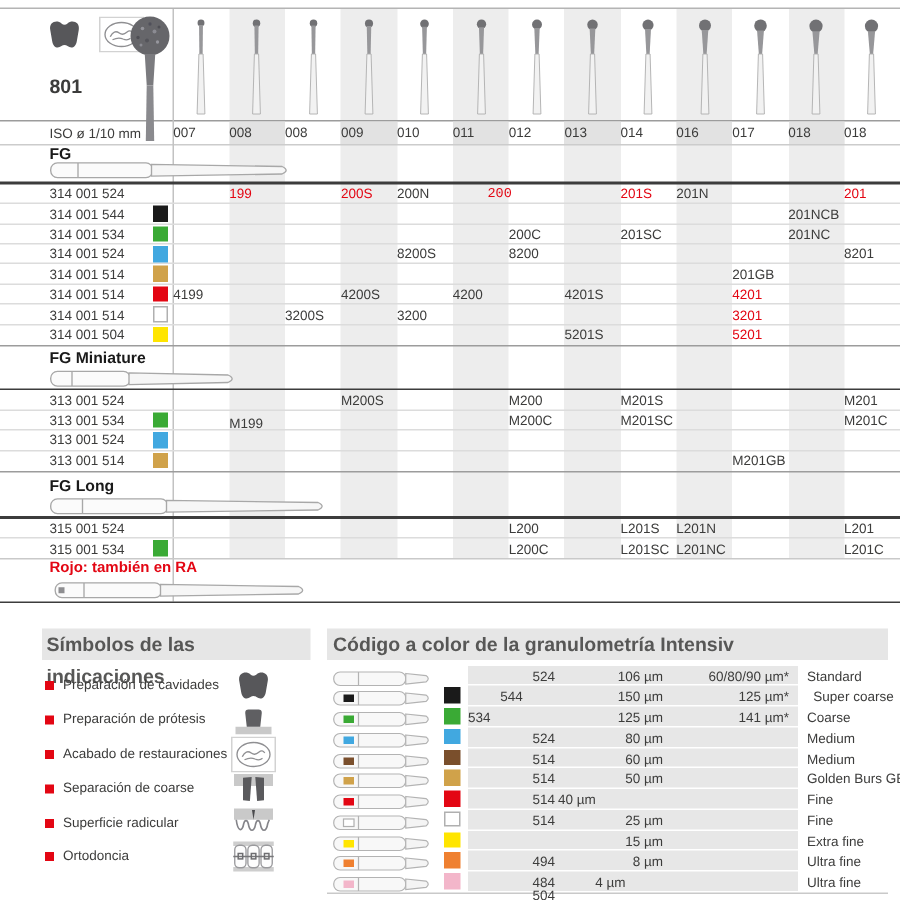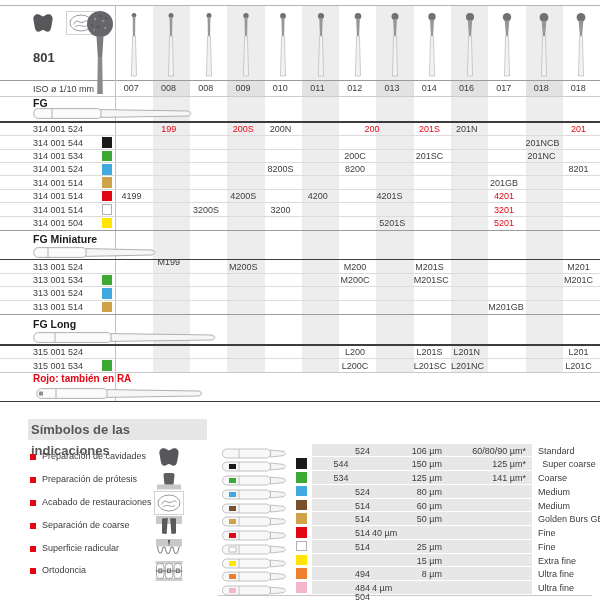--- a/index.html
+++ b/index.html
@@ -7,21 +7,21 @@
        font-family:"Liberation Sans",sans-serif;color:#3c3c3b;}
   #code-801{position:absolute;left:33px;top:50px;font-size:13px;font-weight:bold;color:#3c3c3b;}
   #iso-label{position:absolute;left:33px;top:82px;font-size:9px;color:#3c3c3b;line-height:14px;}
   #note-ra{position:absolute;left:33px;top:373px;font-size:10px;font-weight:bold;color:#e30613;}
   #sym-title{position:absolute;left:28px;top:419px;width:179px;height:21px;background:#e6e6e6;
              color:#575756;font-size:13px;font-weight:bold;line-height:21px;padding-left:3px;box-sizing:border-box;}
   #gran-title{position:absolute;left:218px;top:419px;width:374px;height:21px;background:#e6e6e6;
              color:#575756;font-size:13px;font-weight:bold;line-height:21px;padding-left:4px;box-sizing:border-box;}
   .hicon{position:absolute;}
   .hline{position:absolute;left:0;width:600px;}
-  .cellv{position:absolute;font-size:9px;text-align:center;white-space:nowrap;}
+  .cellv{position:absolute;font-size:9px;text-align:left;white-space:nowrap;}
   .rowcode{position:absolute;left:33px;font-size:9px;white-space:nowrap;color:#3c3c3b;}
   .seclabel{position:absolute;left:33px;font-size:10.5px;font-weight:bold;color:#1a1a1a;white-space:nowrap;}
   .chip{position:absolute;width:10.5px;height:10.5px;box-sizing:border-box;}
   .symitem-label{position:absolute;left:42px;font-size:9px;color:#3c3c3b;white-space:nowrap;}
   .symbullet{position:absolute;left:30px;width:6px;height:6px;background:#e30613;}
   .grantxt{position:absolute;font-size:9px;color:#3c3c3b;white-space:nowrap;}
 </style>
 </head>
 <body>
 
@@ -32,20 +32,21 @@
   <div class="hicon" id="hic2" style="left:66px;top:11px;"><svg width="30" height="24" viewBox="0 0 30 24">
         <rect x="0.5" y="0.5" width="29" height="23" fill="#ffffff" stroke="#d2d2d2"></rect>
         <ellipse cx="15" cy="12" rx="11" ry="8" fill="#ffffff" stroke="#8f8f92" stroke-width="0.9"></ellipse>
         <path d="M7.5,13.5 Q10,8.5 13.5,11 Q16,12.8 18.5,10.5 Q21,8.5 22.5,11" fill="none" stroke="#8f8f92" stroke-width="0.9"></path>
         <path d="M9,15.5 Q13,13.5 16,15 Q19,16.3 21,14.5" fill="none" stroke="#8f8f92" stroke-width="0.8"></path>
       </svg></div>
   <div id="code-801">801</div>
   <div id="iso-label">ISO ø 1/10 mm</div>
   <div id="note-ra">Rojo: también en RA</div>
   <div id="sym-title">Símbolos de las indicaciones</div>
+  <div id="gran-title">Código a color de la granulometría Intensiv</div>
   <div id="gen">
       <div style="position: absolute; left: 152.8px; top: 6px; width: 37.3px; height: 366px; background: rgb(237, 237, 237); z-index: 0;"></div>
       <div style="position: absolute; left: 227.3px; top: 6px; width: 37.3px; height: 366px; background: rgb(237, 237, 237); z-index: 0;"></div>
       <div style="position: absolute; left: 301.9px; top: 6px; width: 37.3px; height: 366px; background: rgb(237, 237, 237); z-index: 0;"></div>
       <div style="position: absolute; left: 376.4px; top: 6px; width: 37.3px; height: 366px; background: rgb(237, 237, 237); z-index: 0;"></div>
       <div style="position: absolute; left: 450.9px; top: 6px; width: 37.3px; height: 366px; background: rgb(237, 237, 237); z-index: 0;"></div>
       <div style="position: absolute; left: 525.5px; top: 6px; width: 37.3px; height: 366px; background: rgb(237, 237, 237); z-index: 0;"></div>
       <div class="hline" style="position: absolute; left: 0px; top: 5px; width: 600px; height: 1px; background: rgb(180, 180, 180); z-index: 1;"></div>
       <div class="hline" style="position: absolute; left: 0px; top: 80px; width: 600px; height: 1px; background: rgb(156, 156, 156); z-index: 1;"></div>
       <div class="hline" style="position: absolute; left: 0px; top: 95.6px; width: 600px; height: 1px; background: rgb(204, 204, 204); z-index: 1;"></div>
@@ -151,21 +152,21 @@
       <div style="position: absolute; left: 33px; top: 106px; width: 162px; height: 15px; z-index: 2;"><svg width="162" height="15" viewBox="0 0 162 15">
     <rect x="0.8" y="2.6" width="68" height="9.8" rx="4.5" fill="#fbfbfb" stroke="#a8a8a8" stroke-width="0.9"></rect>
     <line x1="19" y1="2.6" x2="19" y2="12.4" stroke="#a8a8a8" stroke-width="0.9"></line>
     <path d="M68,3.6 L155,5 Q160.5,7.5 155,10 L68,11.4 Z" fill="#f6f6f6" stroke="#a8a8a8" stroke-width="0.9"></path>
     </svg></div>
       <div class="hline" style="position: absolute; left: 0px; top: 121.3px; width: 600px; height: 1.6px; background: rgb(60, 60, 60); z-index: 1;"></div>
       <div class="rowcode" style="position: absolute; top: 124.1px; z-index: 2;">314 001 524</div>
       <div class="cellv" style="position: absolute; left: 152.8px; top: 124.1px; width: 31.8px; z-index: 2; color: rgb(227, 6, 19);">199</div>
       <div class="cellv" style="position: absolute; left: 227.3px; top: 124.1px; width: 31.8px; z-index: 2; color: rgb(227, 6, 19);">200S</div>
       <div class="cellv" style="position: absolute; left: 264.6px; top: 124.1px; width: 31.8px; z-index: 2; color: rgb(60, 60, 59);">200N</div>
-      <div class="cellv" style="position: absolute; left: 356px; top: 124.1px; width: 31.8px; z-index: 2; color: rgb(227, 6, 19);">200</div>
+      <div class="cellv" style="position: absolute; left: 325px; top: 124.1px; width: 31.8px; z-index: 2; color: rgb(227, 6, 19); font-family: Liberation Mono, monospace;">200</div>
       <div class="cellv" style="position: absolute; left: 413.7px; top: 124.1px; width: 31.8px; z-index: 2; color: rgb(227, 6, 19);">201S</div>
       <div class="cellv" style="position: absolute; left: 450.9px; top: 124.1px; width: 31.8px; z-index: 2; color: rgb(60, 60, 59);">201N</div>
       <div class="cellv" style="position: absolute; left: 562.7px; top: 124.1px; width: 31.8px; z-index: 2; color: rgb(227, 6, 19);">201</div>
       <div class="hline" style="position: absolute; left: 0px; top: 135.2px; width: 600px; height: 1px; background: rgb(220, 220, 220); z-index: 1;"></div>
       <div class="rowcode" style="position: absolute; top: 137.5px; z-index: 2;">314 001 544</div>
       <div class="chip" style="position: absolute; left: 101.5px; top: 137.2px; background: rgb(26, 26, 26); z-index: 2;"></div>
       <div class="cellv" style="position: absolute; left: 525.5px; top: 137.5px; width: 31.8px; z-index: 2; color: rgb(60, 60, 59);">201NCB</div>
       <div class="hline" style="position: absolute; left: 0px; top: 148.6px; width: 600px; height: 1px; background: rgb(220, 220, 220); z-index: 1;"></div>
       <div class="rowcode" style="position: absolute; top: 150.9px; z-index: 2;">314 001 534</div>
       <div class="chip" style="position: absolute; left: 101.5px; top: 150.6px; background: rgb(58, 170, 53); z-index: 2;"></div>
@@ -203,21 +204,21 @@
       <div class="cellv" style="position: absolute; left: 488.2px; top: 217.9px; width: 31.8px; z-index: 2; color: rgb(227, 6, 19);">5201</div>
       <div class="hline" style="position: absolute; left: 0px; top: 229.7px; width: 600px; height: 1px; background: rgb(156, 156, 156); z-index: 1;"></div>
       <div class="seclabel" style="position: absolute; top: 232.5px; z-index: 2;">FG Miniature</div>
       <div style="position: absolute; left: 33px; top: 245px; width: 126px; height: 15px; z-index: 2;"><svg width="126" height="15" viewBox="0 0 126 15">
     <rect x="0.8" y="2.6" width="53" height="9.8" rx="4.5" fill="#fbfbfb" stroke="#a8a8a8" stroke-width="0.9"></rect>
     <line x1="15" y1="2.6" x2="15" y2="12.4" stroke="#a8a8a8" stroke-width="0.9"></line>
     <path d="M53,3.6 L119,5 Q124.5,7.5 119,10 L53,11.4 Z" fill="#f6f6f6" stroke="#a8a8a8" stroke-width="0.9"></path>
     </svg></div>
       <div class="hline" style="position: absolute; left: 0px; top: 258.8px; width: 600px; height: 1.6px; background: rgb(60, 60, 60); z-index: 1;"></div>
       <div class="rowcode" style="position: absolute; top: 261.6px; z-index: 2;">313 001 524</div>
-      <div class="cellv" style="position: absolute; left: 152.8px; top: 257px; width: 31.8px; z-index: 2; color: rgb(60, 60, 59);">M199</div>
+      <div class="cellv" style="position: absolute; left: 152.8px; top: 277px; width: 31.8px; z-index: 2; color: rgb(60, 60, 59);">M199</div>
       <div class="cellv" style="position: absolute; left: 227.3px; top: 261.6px; width: 31.8px; z-index: 2; color: rgb(60, 60, 59);">M200S</div>
       <div class="cellv" style="position: absolute; left: 339.1px; top: 261.6px; width: 31.8px; z-index: 2; color: rgb(60, 60, 59);">M200</div>
       <div class="cellv" style="position: absolute; left: 413.7px; top: 261.6px; width: 31.8px; z-index: 2; color: rgb(60, 60, 59);">M201S</div>
       <div class="cellv" style="position: absolute; left: 562.7px; top: 261.6px; width: 31.8px; z-index: 2; color: rgb(60, 60, 59);">M201</div>
       <div class="hline" style="position: absolute; left: 0px; top: 272.7px; width: 600px; height: 1px; background: rgb(220, 220, 220); z-index: 1;"></div>
       <div class="rowcode" style="position: absolute; top: 275px; z-index: 2;">313 001 534</div>
       <div class="chip" style="position: absolute; left: 101.5px; top: 274.7px; background: rgb(58, 170, 53); z-index: 2;"></div>
       <div class="cellv" style="position: absolute; left: 339.1px; top: 275px; width: 31.8px; z-index: 2; color: rgb(60, 60, 59);">M200C</div>
       <div class="cellv" style="position: absolute; left: 413.7px; top: 275px; width: 31.8px; z-index: 2; color: rgb(60, 60, 59);">M201SC</div>
       <div class="cellv" style="position: absolute; left: 562.7px; top: 275px; width: 31.8px; z-index: 2; color: rgb(60, 60, 59);">M201C</div>
@@ -329,21 +330,21 @@
       <div class="grantxt" style="position: absolute; left: 444px; top: 459.3px; width: 82px; text-align: right; z-index: 2;">125 µm*</div>
       <div class="grantxt" style="position: absolute; left: 538px; top: 459.3px; width: 62px; text-align: center; z-index: 2;">Super coarse</div>
       <div style="position: absolute; left: 312px; top: 471px; width: 220px; height: 12.8px; background: rgb(231, 231, 231); z-index: 1;"></div>
       <div style="position: absolute; left: 222px; top: 472px; width: 68px; height: 11px; z-index: 2;"><svg width="68" height="11" viewBox="0 0 68 11">
     <rect x="0.5" y="1" width="48" height="9" rx="4.2" fill="#f8f8f8" stroke="#b3b3b3" stroke-width="0.8"></rect>
     <line x1="17" y1="1" x2="17" y2="10" stroke="#b3b3b3" stroke-width="0.8"></line>
     <path d="M48.5,2 L62,3.4 Q65,5.5 62,7.6 L48.5,9 Z" fill="#f4f4f4" stroke="#b3b3b3" stroke-width="0.8"></path>
           <rect x="7" y="3" width="7" height="5" fill="#3aaa35"></rect>
         </svg></div>
       <div class="chip" style="position: absolute; left: 296px; top: 472px; background: rgb(58, 170, 53); z-index: 2;"></div>
-      <div class="grantxt" style="position: absolute; left: 312px; top: 473px; width: 58px; text-align: center; z-index: 2;">534</div>
+      <div class="grantxt" style="position: absolute; left: 312px; top: 473px; width: 58px; text-align: left; z-index: 2;">534</div>
       <div class="grantxt" style="position: absolute; left: 372px; top: 473px; width: 70px; text-align: right; z-index: 2;">125 µm</div>
       <div class="grantxt" style="position: absolute; left: 444px; top: 473px; width: 82px; text-align: right; z-index: 2;">141 µm*</div>
       <div class="grantxt" style="position: absolute; left: 538px; top: 473px; width: 62px; text-align: left; z-index: 2;">Coarse</div>
       <div style="position: absolute; left: 312px; top: 484.8px; width: 220px; height: 12.8px; background: rgb(231, 231, 231); z-index: 1;"></div>
       <div style="position: absolute; left: 222px; top: 485.8px; width: 68px; height: 11px; z-index: 2;"><svg width="68" height="11" viewBox="0 0 68 11">
     <rect x="0.5" y="1" width="48" height="9" rx="4.2" fill="#f8f8f8" stroke="#b3b3b3" stroke-width="0.8"></rect>
     <line x1="17" y1="1" x2="17" y2="10" stroke="#b3b3b3" stroke-width="0.8"></line>
     <path d="M48.5,2 L62,3.4 Q65,5.5 62,7.6 L48.5,9 Z" fill="#f4f4f4" stroke="#b3b3b3" stroke-width="0.8"></path>
           <rect x="7" y="3" width="7" height="5" fill="#41a8e0"></rect>
         </svg></div>
@@ -419,17 +420,17 @@
       <div class="grantxt" style="position: absolute; left: 538px; top: 569.4px; width: 62px; text-align: left; z-index: 2;">Ultra fine</div>
       <div style="position: absolute; left: 312px; top: 581.2px; width: 220px; height: 12.8px; background: rgb(231, 231, 231); z-index: 1;"></div>
       <div style="position: absolute; left: 222px; top: 582.2px; width: 68px; height: 11px; z-index: 2;"><svg width="68" height="11" viewBox="0 0 68 11">
     <rect x="0.5" y="1" width="48" height="9" rx="4.2" fill="#f8f8f8" stroke="#b3b3b3" stroke-width="0.8"></rect>
     <line x1="17" y1="1" x2="17" y2="10" stroke="#b3b3b3" stroke-width="0.8"></line>
     <path d="M48.5,2 L62,3.4 Q65,5.5 62,7.6 L48.5,9 Z" fill="#f4f4f4" stroke="#b3b3b3" stroke-width="0.8"></path>
           <rect x="7" y="3" width="7" height="5" fill="#f3b6ca"></rect>
         </svg></div>
       <div class="chip" style="position: absolute; left: 296px; top: 582.2px; background: rgb(243, 182, 202); z-index: 2;"></div>
       <div class="grantxt" style="position: absolute; left: 312px; top: 583.2px; width: 58px; text-align: right; z-index: 2;">484</div>
-      <div class="grantxt" style="position: absolute; left: 372px; top: 583.2px; width: 70px; text-align: left; z-index: 2;">4 µm</div>
+      <div class="grantxt" style="position: absolute; left: 372px; top: 583.2px; width: 70px; text-align: center; z-index: 2;">4 µm</div>
       <div class="grantxt" style="position: absolute; left: 538px; top: 583.2px; width: 62px; text-align: left; z-index: 2;">Ultra fine</div>
       <div style="position: absolute; left: 218px; top: 595px; width: 374px; height: 1px; background: rgb(201, 201, 201); z-index: 1;"></div>
     </div>
 </div>
 
 </body></html>

